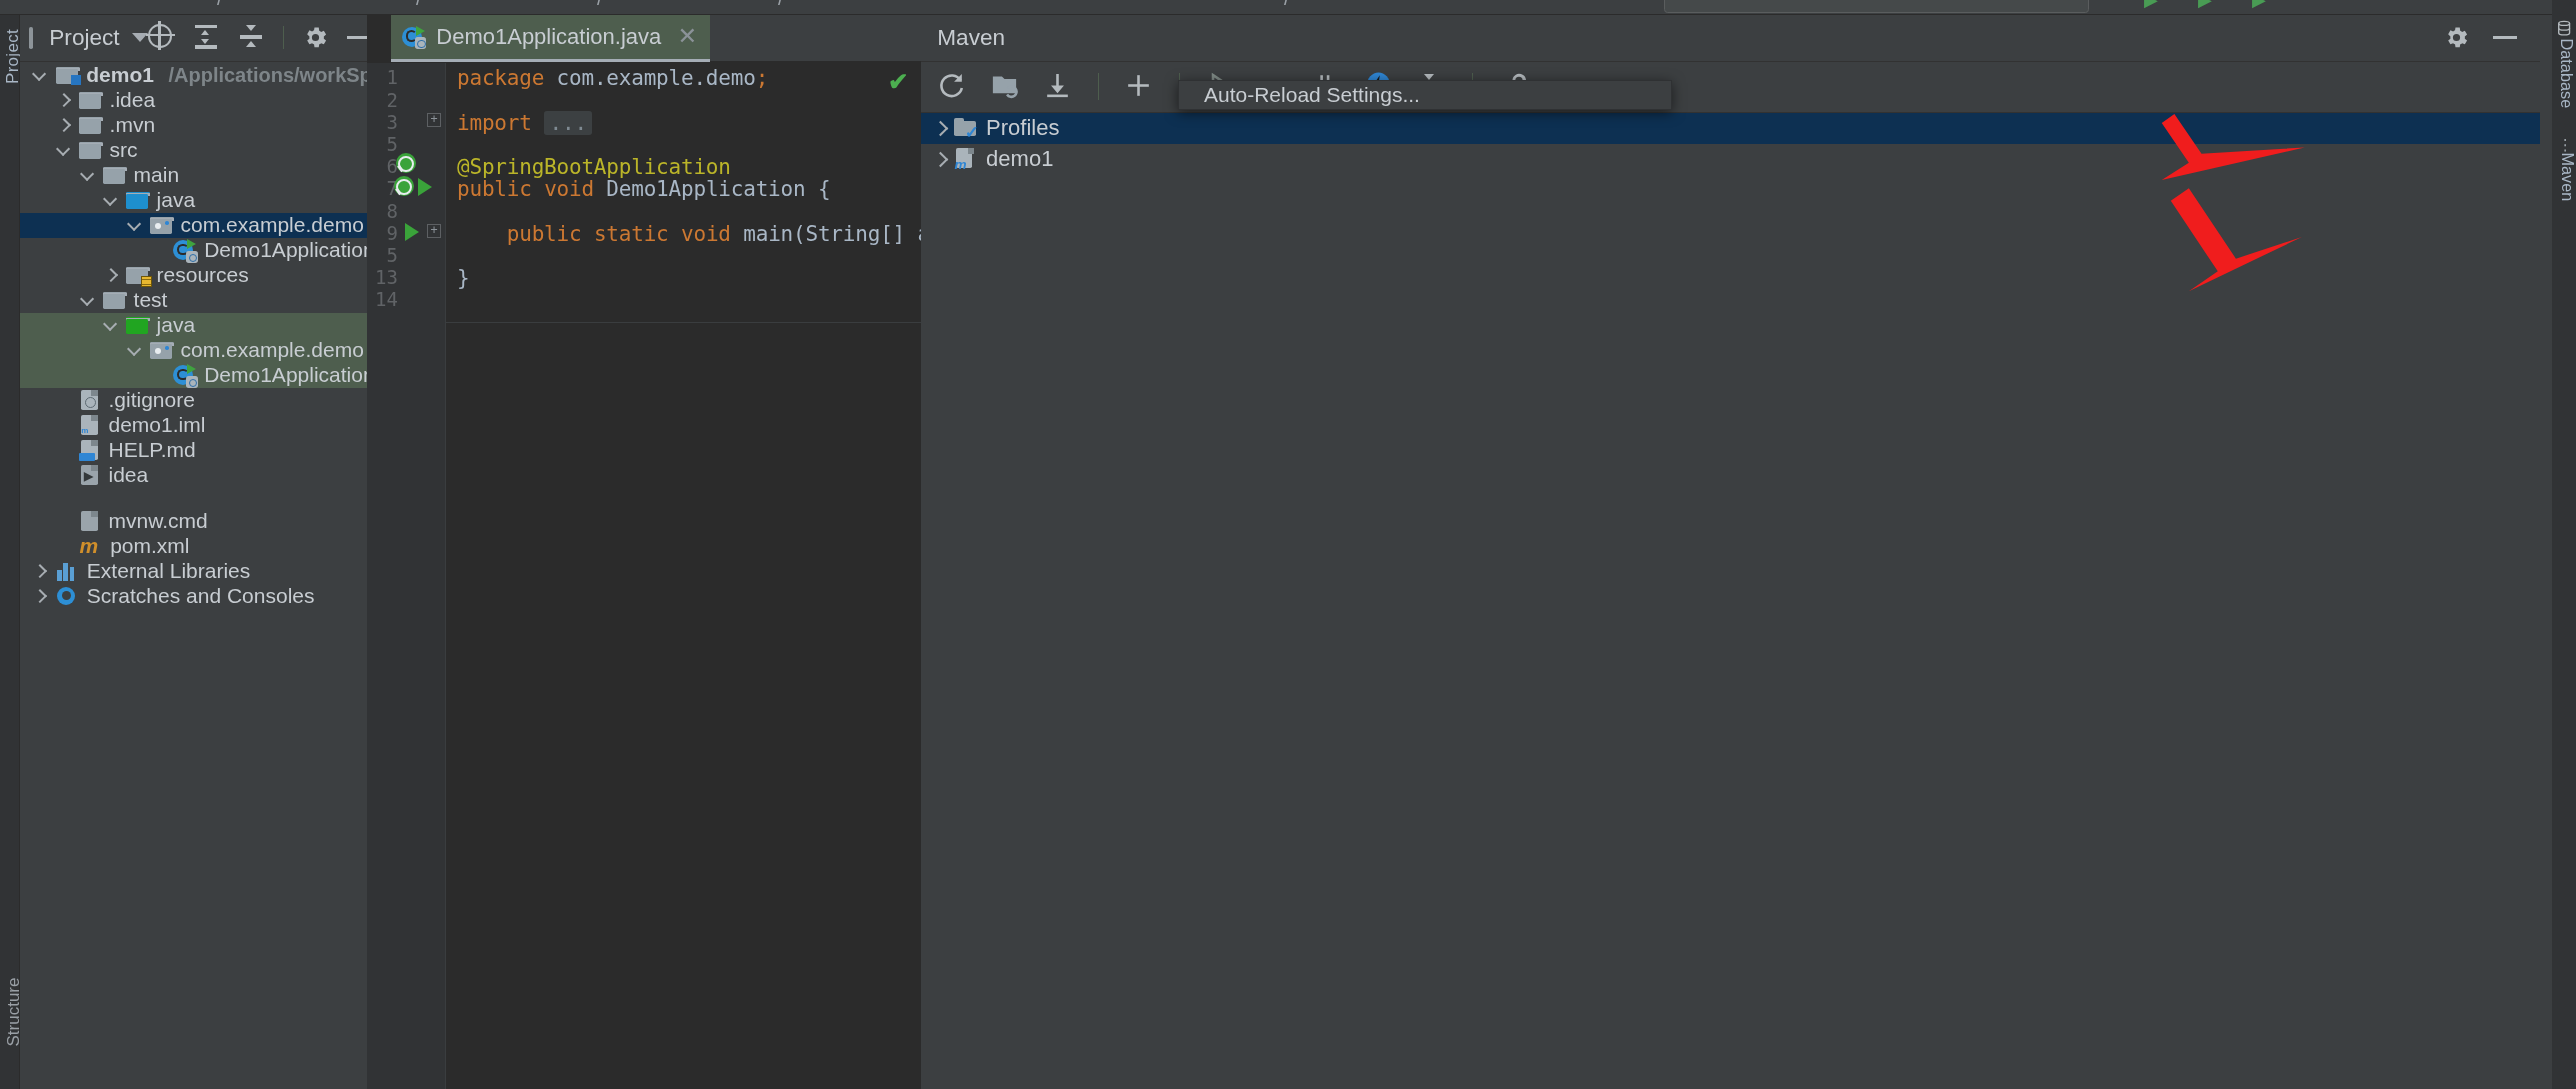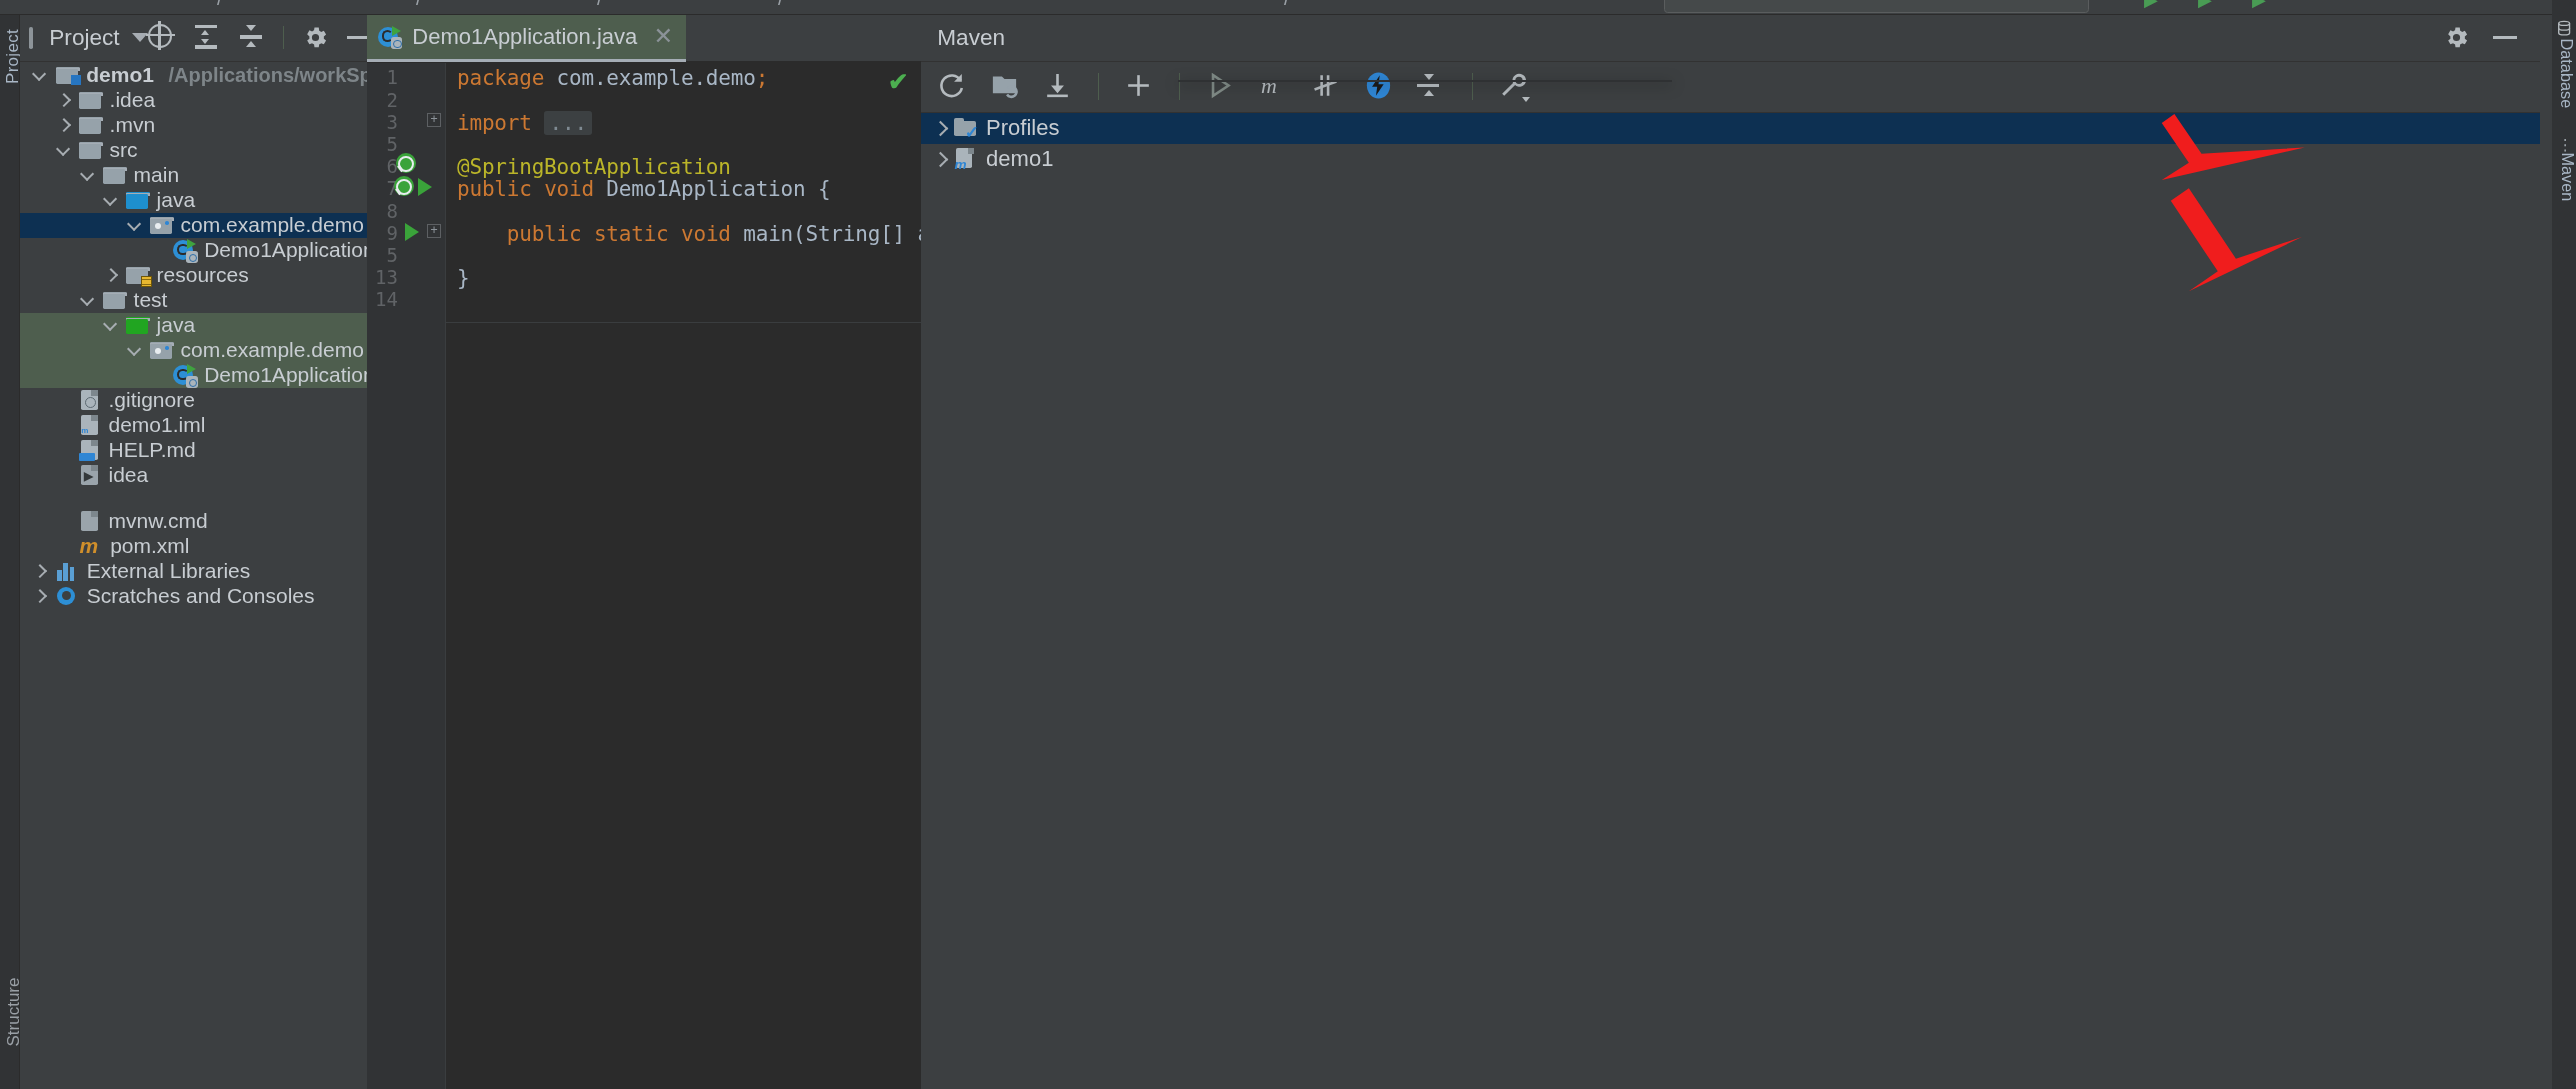--- a/index.html
+++ b/index.html
@@ -151,21 +151,21 @@
   .fileico.sh .arrow { position:absolute; left:4.5px; top:5.4px; color:#33383a; font-size:11.8px; font-weight:bold;}
   .mico { flex:0 0 23.5px; margin-right:7.2px; color:#d08f2b; font-size:21px; font-style:italic; font-weight:bold;}
   .extlib { flex:0 0 23.5px; margin-right:7.2px; height:20px; position:relative;}
   .extlib span { position:absolute; bottom:0; width:4.5px; background:#5a9fd4; }
   .scratch { flex:0 0 23.5px; margin-right:7.2px; position:relative; height:20px;}
   .scratch .sc { position:absolute; left:0.9px;top:0.9px;width:18px;height:18px;border-radius:50%;background:#2d8fd5;}
   .scratch .sc::after{content:"";position:absolute;left:4.5px;top:4.5px;width:9px;height:9px;border-radius:50%;background:#3c3f41;}
 
   
   .editor { position: absolute; left: 367px; top: 14.5px; width: 554px; height: 1075px; background: #2b2b2b; }
-  .tabbar { position: relative; height: 47px; background: #3c3f41; border-bottom: 0.9px solid #2b2b2b; }
+  .tabbar { position: relative; height: 47px; background: #3c3f41; border-bottom: 0.9px solid #2b2b2b; margin-left: 24px; }
   .tab {
     position: absolute; left: 0; top: 0; height: 47px; display: flex; align-items: center;
     padding: 0 12.7px 0 11px; background: #4e5e4e; border-bottom: 3.6px solid #a5adb5;
   }
   .tab-label { color: #c8cdd2; font-size: 22px; margin-left: 3.6px; }
   .tab-close { color: #8b9298; font-size: 23.5px; margin-left: 16.3px; line-height: 1; }
 
   .gutter {
     position: absolute; left: 0; top: 48px; width: 78px; height: 1027px;
     background: #313335;
@@ -618,20 +618,23 @@
             <span class="s"></span>
             <span class="f"></span>
             <span class="m">m</span>
           </span>
         <span>demo1</span>
       </div>
     </div>
   </div>
 
   <div class="ctxmenu">
+    <div class="ctx-item">
+      <span>Auto-Reload Settings...</span>
+    </div>
   </div>
 
   <div class="right-strip">
     <svg class="db-ico" viewBox="0 0 24 24">
       <ellipse cx="12" cy="5" rx="8" ry="3" fill="none" stroke="#b4babe" stroke-width="2"></ellipse>
       <path d="M4 5v14c0 1.7 3.6 3 8 3s8-1.3 8-3V5" fill="none" stroke="#b4babe" stroke-width="2"></path>
       <path d="M4 12c0 1.7 3.6 3 8 3s8-1.3 8-3" fill="none" stroke="#b4babe" stroke-width="2"></path>
     </svg>
     <div class="vtxt">Database</div>
     <div class="grip">⋮⋮</div>

